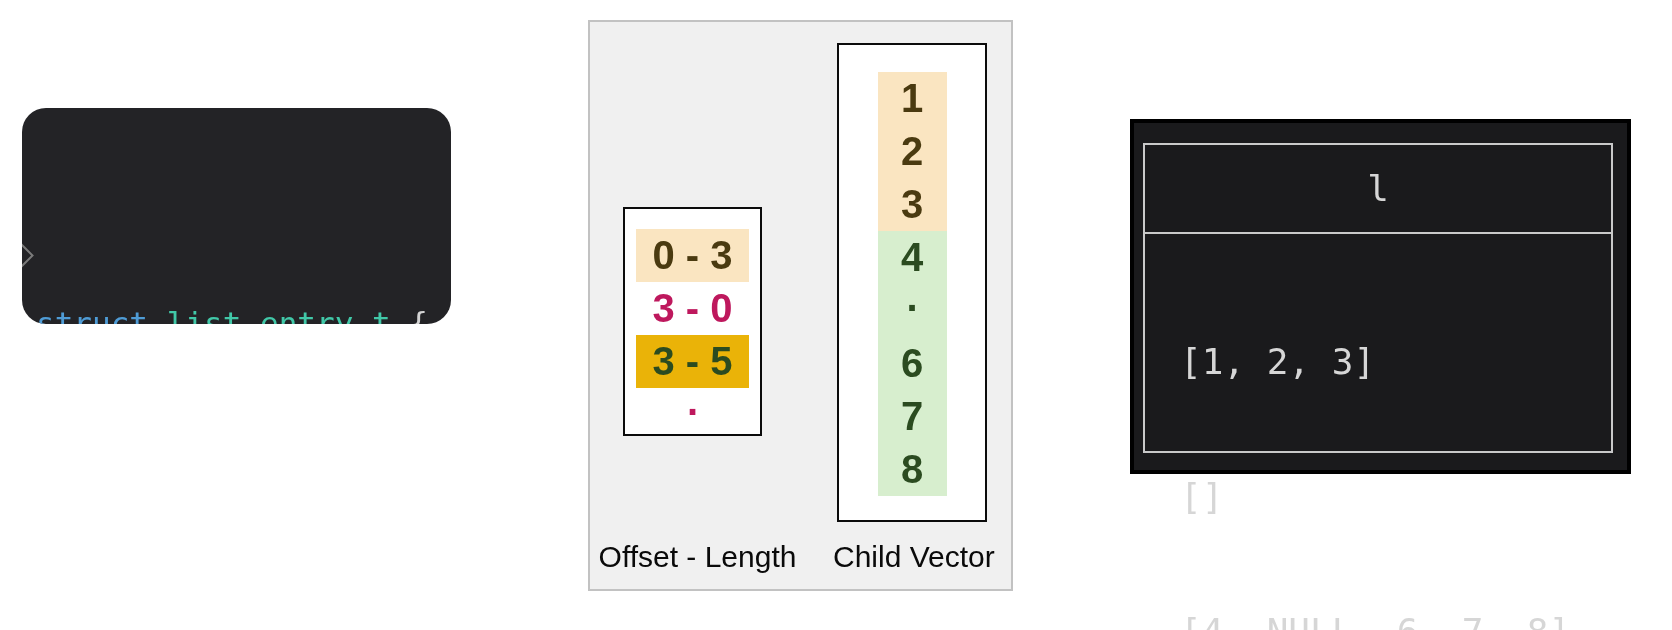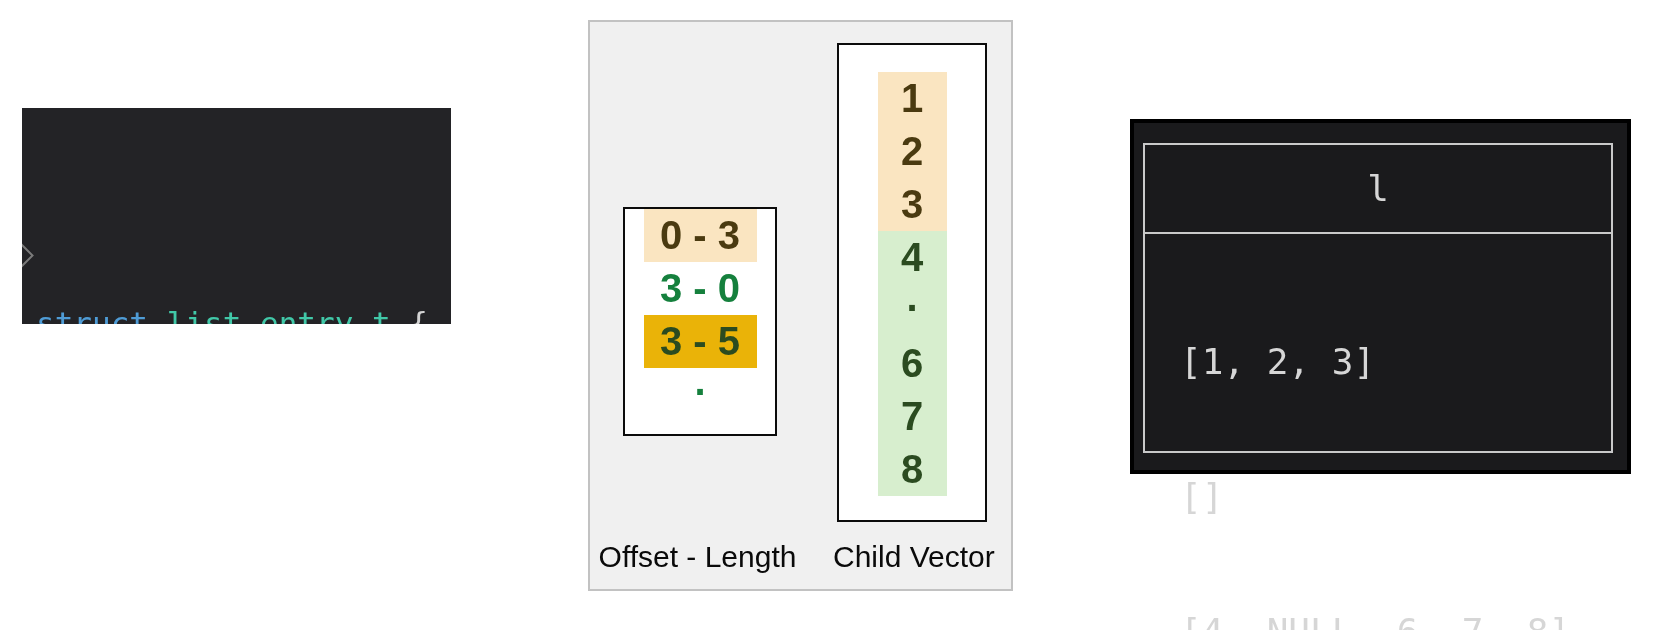--- a/index.html
+++ b/index.html
@@ -18,20 +18,21 @@
     left: 22px; top: 108px;
     width: 429px; height: 216px;
     background: #232326;
     overflow: hidden;
     font-family: "DejaVu Sans Mono", monospace;
     font-size: 31px;
     line-height: 44px;
     padding: 17px 0 0 14px;
     box-sizing: border-box;
     white-space: pre;
+    border-radius: 24px;
   }
   .tok-kw    { color: #4f9cd6; }
   .tok-type  { color: #41c8a8; }
   .tok-plain { color: #d4d4d4; }
   .fold-marker {
     position: absolute;
     left: -11px;
     width: 15px; height: 15px;
     border: 2px solid #7a7a7a;
     background: #232326;
@@ -44,32 +45,32 @@
     position: absolute;
     left: 588px; top: 20px;
     width: 425px; height: 571px;
     background: #f0f0f0;
     border: 2px solid #c2c2c2;
     box-sizing: border-box;
   }
   .offset-box {
     position: absolute;
     left: 33px; top: 185px;
-    width: 154px; height: 229px;
+    width: 139px; height: 229px;
     background: #ffffff;
     border: 2px solid #0b0b0b;
     box-sizing: border-box;
-    padding-top: 0;
+    padding-top: 20px;
   }
   .offset-row {
     width: 113px; height: 53px;
     margin: 0 auto;
     display: flex; align-items: center; justify-content: center;
     font-size: 40px; font-weight: bold;
-    color: #15803d;
+    color: #be185d;
     white-space: pre;
   }
   .hl-orange { background: #fae5c1; color: #4a3a10; }
   .hl-green  { background: #eab308; color: #2b4b20; }
   .child-box {
     position: absolute;
     left: 247px; top: 21px;
     width: 150px; height: 479px;
     background: #ffffff;
     border: 2px solid #0b0b0b;

